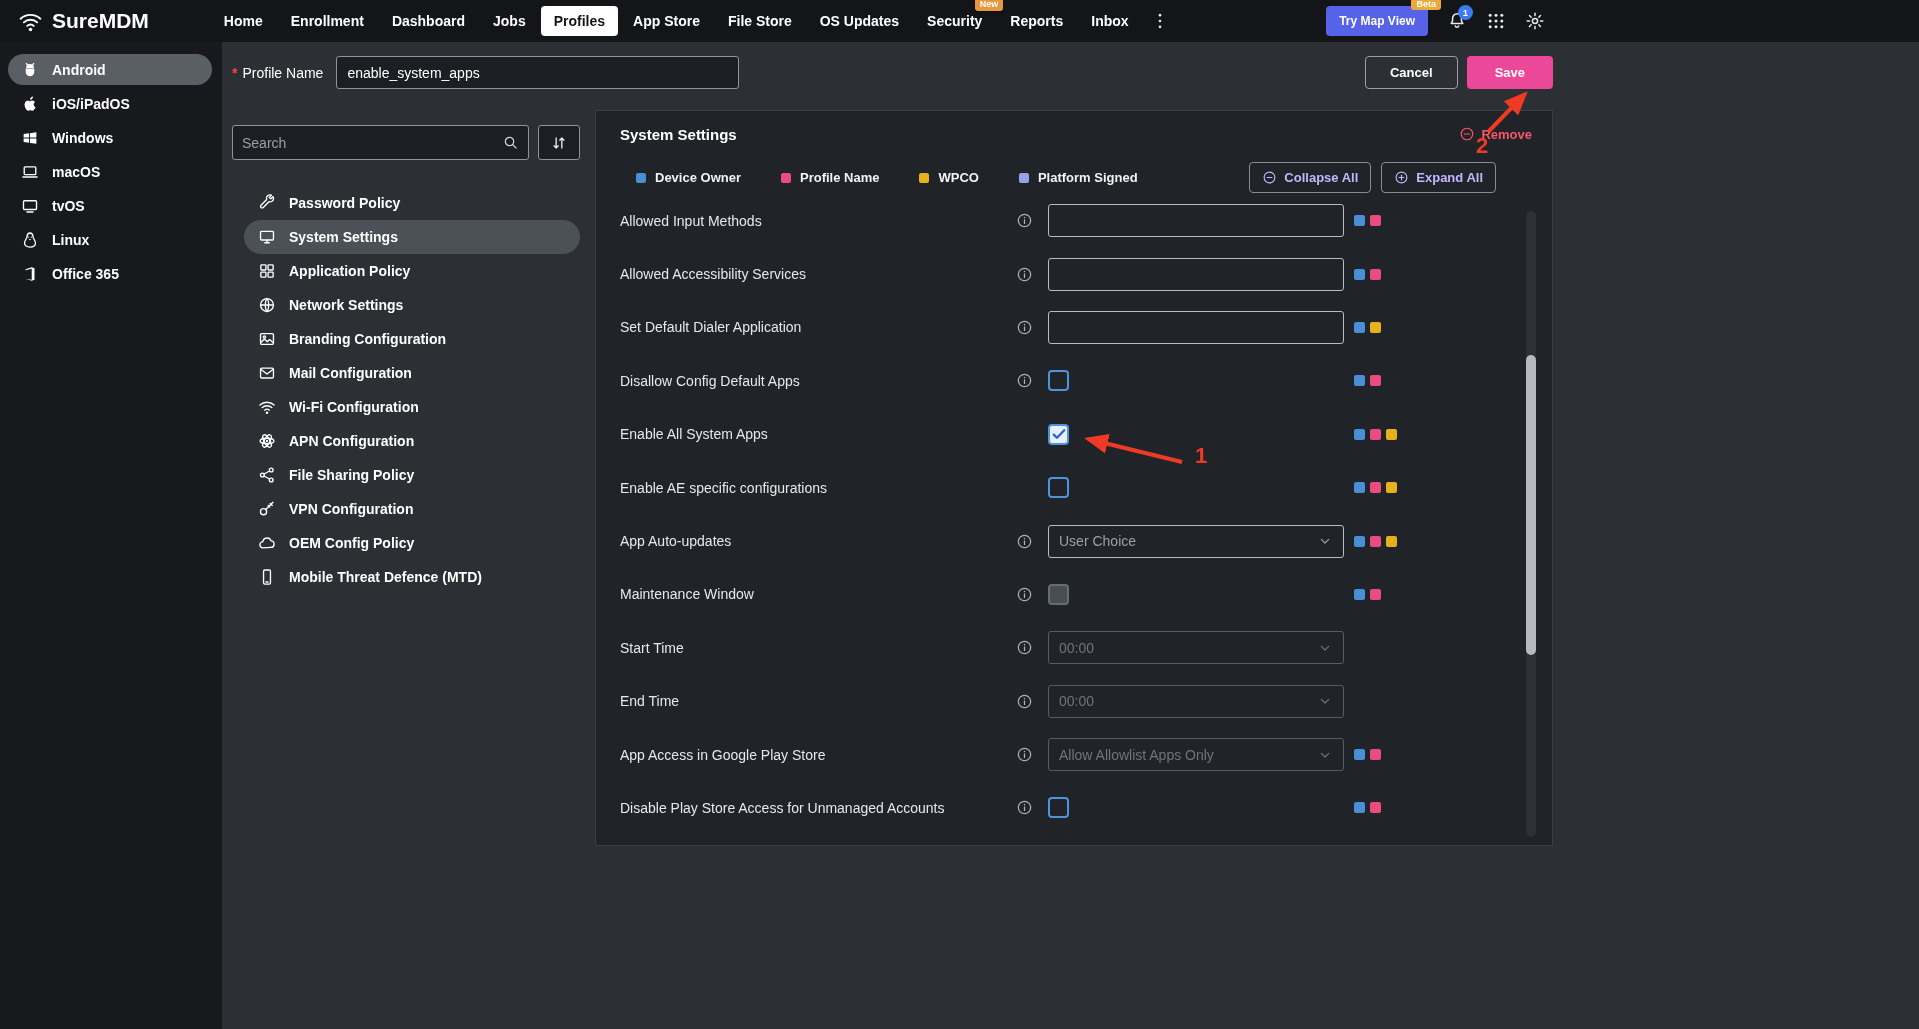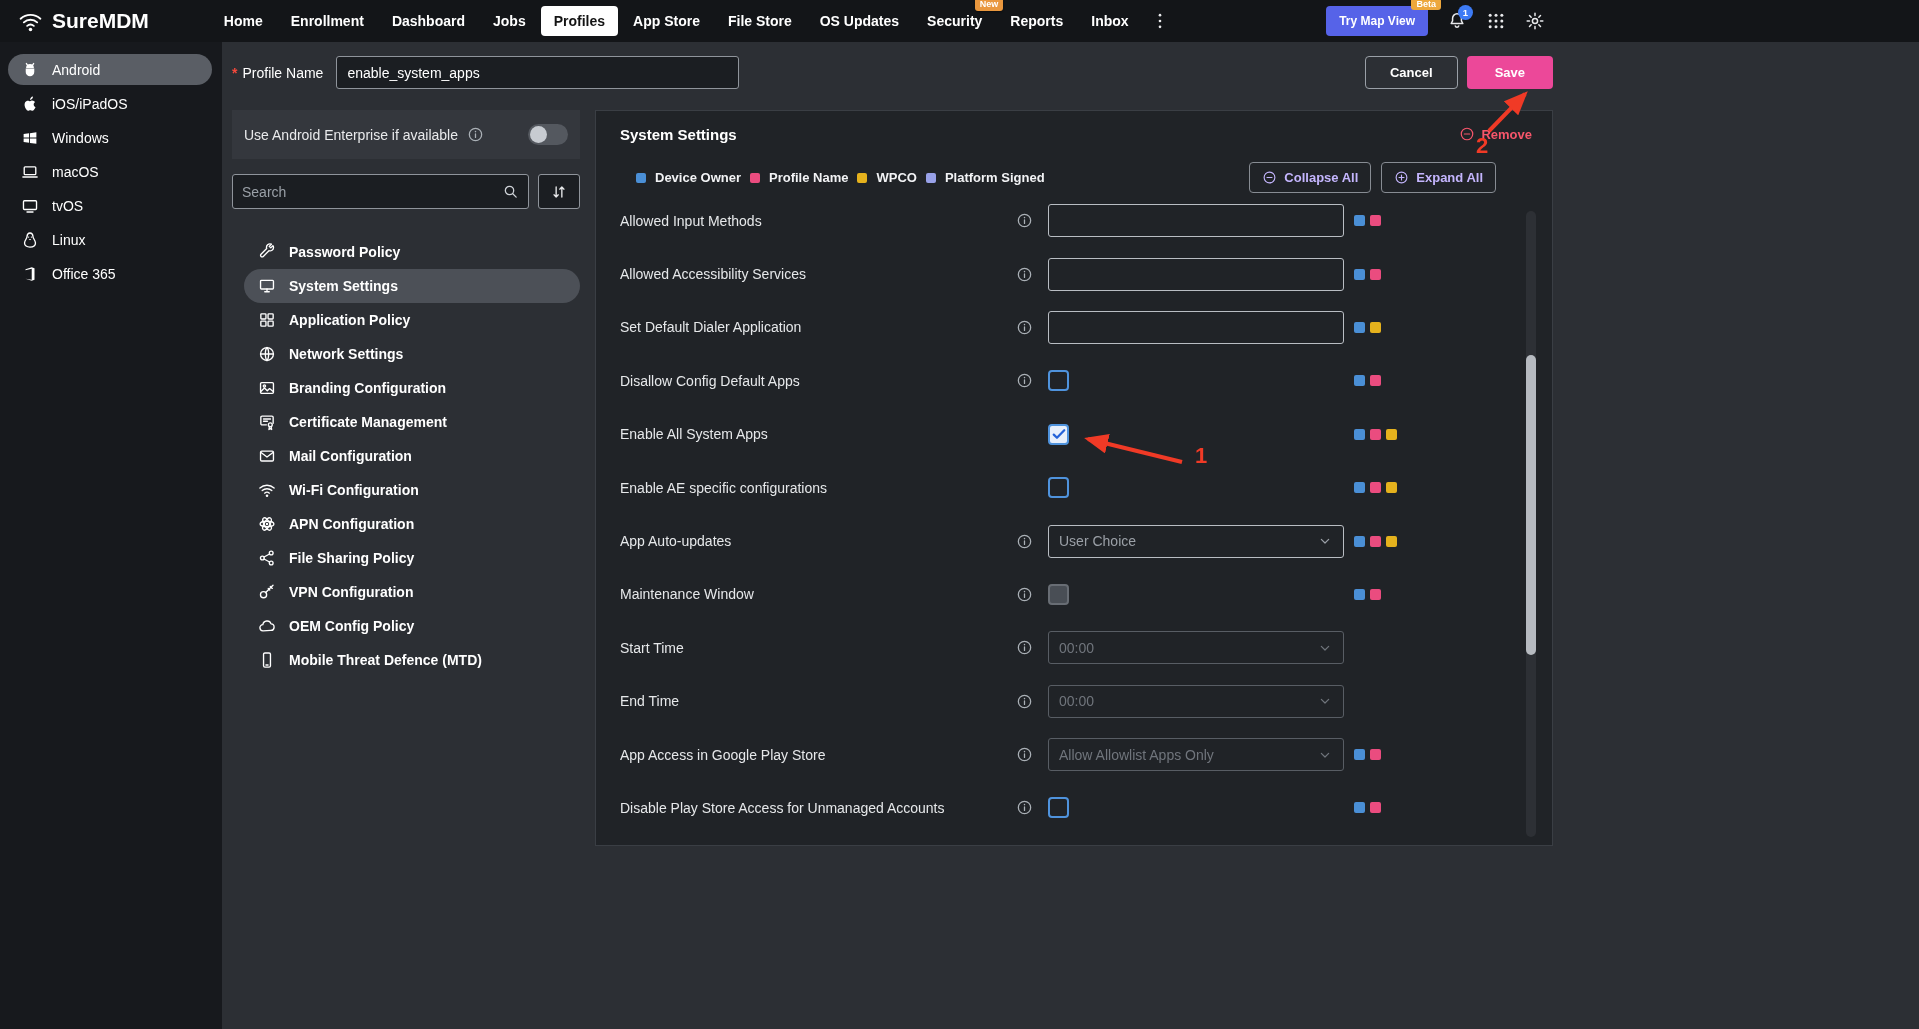--- a/index.html
+++ b/index.html
@@ -18,21 +18,21 @@
   .nav-right{margin-left:auto;margin-right:362px;display:flex;align-items:center;gap:19px;}
   .try-map{position:relative;background:#5663e8;color:#fff;border:none;font:700 12px "Liberation Sans",sans-serif;padding:8px 13px;border-radius:4px;cursor:pointer;}
   .beta-badge{position:absolute;top:-8px;right:-13px;background:#eda73c;color:#fff;font-size:9px;font-weight:700;padding:1px 5px;border-radius:3px;}
   .icon-btn{position:relative;color:#e9eaec;cursor:pointer;display:flex;align-items:center;}
   .icon-btn .icn{width:20px;height:20px;}
   .notif-badge{position:absolute;top:-6px;right:-6px;width:15px;height:15px;background:#3d7bf5;border-radius:50%;font-size:9.5px;font-weight:700;display:flex;align-items:center;justify-content:center;color:#fff;}
 
   
   .layout{display:flex;height:987px;}
   .os-sidebar{width:222px;background:#17191d;padding:12px 10px 0 8px;flex-shrink:0;}
-  .os-item{display:flex;align-items:center;gap:13px;height:31px;padding:0 13px;border-radius:16px;font-size:14px;font-weight:400;color:#fff;margin-bottom:3px;cursor:pointer;}
+  .os-item{display:flex;align-items:center;gap:13px;height:31px;padding:0 13px;border-radius:16px;font-size:14px;font-weight:700;color:#fff;margin-bottom:3px;cursor:pointer;}
   .os-item.active{background:#5a5e65;}
   .main{flex:1;padding:14px 0 0 10px;}
   .content{width:1321px;}
 
   
   .profile-bar{display:flex;align-items:center;height:33px;margin-bottom:21px;}
   .req{color:#f4493c;font-size:14px;margin-right:5px;font-weight:700;}
   .profile-label{font-size:14px;color:#fff;}
   .profile-input{width:403px;height:33px;margin-left:13px;background:#1b1e22;border:1px solid #8f949b;border-radius:3px;color:#fff;font:14px "Liberation Sans",sans-serif;padding:0 10px;outline:none;}
   .spacer{flex:1;}
@@ -57,21 +57,21 @@
   .policy-item{display:flex;align-items:center;gap:13px;height:34px;padding:0 14px;border-radius:17px;font-size:14px;font-weight:700;color:#fff;cursor:pointer;white-space:nowrap;}
   .policy-item.active{background:#4c5057;}
 
   
   .settings-panel{flex:1;background:#202327;border:1px solid #3a3e44;position:relative;padding:13px 20px 10px 24px;min-height:731px;}
   .sp-head{display:flex;align-items:center;justify-content:space-between;height:20px;}
   .sp-head h2{font-size:15px;font-weight:700;color:#fff;}
   .remove-btn{display:flex;align-items:center;gap:6px;background:none;border:none;color:#f8566b;font:700 13px "Liberation Sans",sans-serif;cursor:pointer;}
   .remove-btn .icn{width:16px;height:16px;}
   .legend-row{display:flex;align-items:center;margin-top:17px;padding-left:16px;height:33px;}
-  .legend{display:flex;align-items:center;gap:9px;}
+  .legend{display:flex;align-items:center;gap:40px;}
   .legend-item{display:flex;align-items:center;gap:9px;font-size:13px;font-weight:700;color:#f2f3f5;}
   .legend-sq{width:10px;height:10px;border-radius:2px;display:inline-block;}
   .legend-actions{margin-left:auto;display:flex;gap:10px;margin-right:36px;}
   .ghost-btn{display:flex;align-items:center;gap:7px;background:transparent;border:1px solid #878c93;border-radius:4px;padding:0 12px;height:31px;color:#c4b5fd;font:700 13px "Liberation Sans",sans-serif;cursor:pointer;}
   .ghost-btn .icn{width:15px;height:15px;}
 
   .settings-rows{margin-top:0;}
   .srow{display:flex;align-items:center;height:53.4px;}
   .srow-label{width:396px;font-size:14px;color:#e6e8ea;padding-right:8px;}
   .srow-info{width:32px;display:flex;align-items:center;}
@@ -256,33 +256,20 @@
           <span class="req">*</span>
           <label class="profile-label">Profile Name</label>
           <input class="profile-input" type="text" value="enable_system_apps" style="">
           <div class="spacer"></div>
           <button class="btn-cancel">Cancel</button>
           <button class="btn-save">Save</button>
         </div>
 
         <div class="content-row">
           <section class="policy-panel">
-            <div class="ae-box">
-              <span class="ae-label">Use Android Enterprise if available</span>
-              <span class="icn info">
-                  <svg viewBox="0 0 24 24" fill="none" stroke="currentColor" stroke-width="1.8" stroke-linecap="round" stroke-linejoin="round">
-                    <circle cx="12" cy="12" r="8.7"></circle>
-                    <path d="M12 11.2v5"></path>
-                    <circle cx="12" cy="7.9" r="1.1" fill="currentColor" stroke="none"></circle>
-                  </svg>
-                </span>
-              <span class="toggle">
-                  <span class="knob"></span>
-                </span>
-            </div>
             <div class="search-row">
               <div class="search-box">
                 <input type="text" placeholder="Search" style="">
                 <span class="icn">
                     <svg viewBox="0 0 24 24" fill="none" stroke="currentColor" stroke-width="1.8" stroke-linecap="round" stroke-linejoin="round">
                       <circle cx="10.6" cy="10.6" r="5.9"></circle>
                       <path d="M14.9 14.9 20 20"></path>
                     </svg>
                   </span>
               </div>
@@ -334,31 +321,20 @@
                 </div>
                 <div class="policy-item">
                   <span class="icn">
                     <svg viewBox="0 0 24 24" fill="none" stroke="currentColor" stroke-width="1.8" stroke-linecap="round" stroke-linejoin="round">
                       <rect x="3.4" y="4.8" width="17.2" height="14.4" rx="1.5"></rect>
                       <circle cx="8.6" cy="9.4" r="1.5"></circle>
                       <path d="M3.8 16.8l4.8-4.8 3.8 3.8 3-3 4.8 4"></path>
                     </svg>
                   </span>
                   <span>Branding Configuration</span>
-                </div>
-                <div class="policy-item">
-                  <span class="icn">
-                    <svg viewBox="0 0 24 24" fill="none" stroke="currentColor" stroke-width="1.8" stroke-linecap="round" stroke-linejoin="round">
-                      <path d="M20.2 13.6V5.8a1.6 1.6 0 0 0-1.6-1.6H5.4a1.6 1.6 0 0 0-1.6 1.6v8.4a1.6 1.6 0 0 0 1.6 1.6h5.8"></path>
-                      <path d="M7.4 8h9.2M7.4 11h5.2"></path>
-                      <circle cx="16.4" cy="15.8" r="2.6"></circle>
-                      <path d="M15.3 17.9 14.6 22l1.8-1.1 1.8 1.1-.7-4.1"></path>
-                    </svg>
-                  </span>
-                  <span>Certificate Management</span>
                 </div>
                 <div class="policy-item">
                   <span class="icn">
                     <svg viewBox="0 0 24 24" fill="none" stroke="currentColor" stroke-width="1.8" stroke-linecap="round" stroke-linejoin="round">
                       <rect x="3.4" y="5.4" width="17.2" height="13.2" rx="1.6"></rect>
                       <path d="M4 7.4l8 6 8-6"></path>
                     </svg>
                   </span>
                   <span>Mail Configuration</span>
                 </div>

